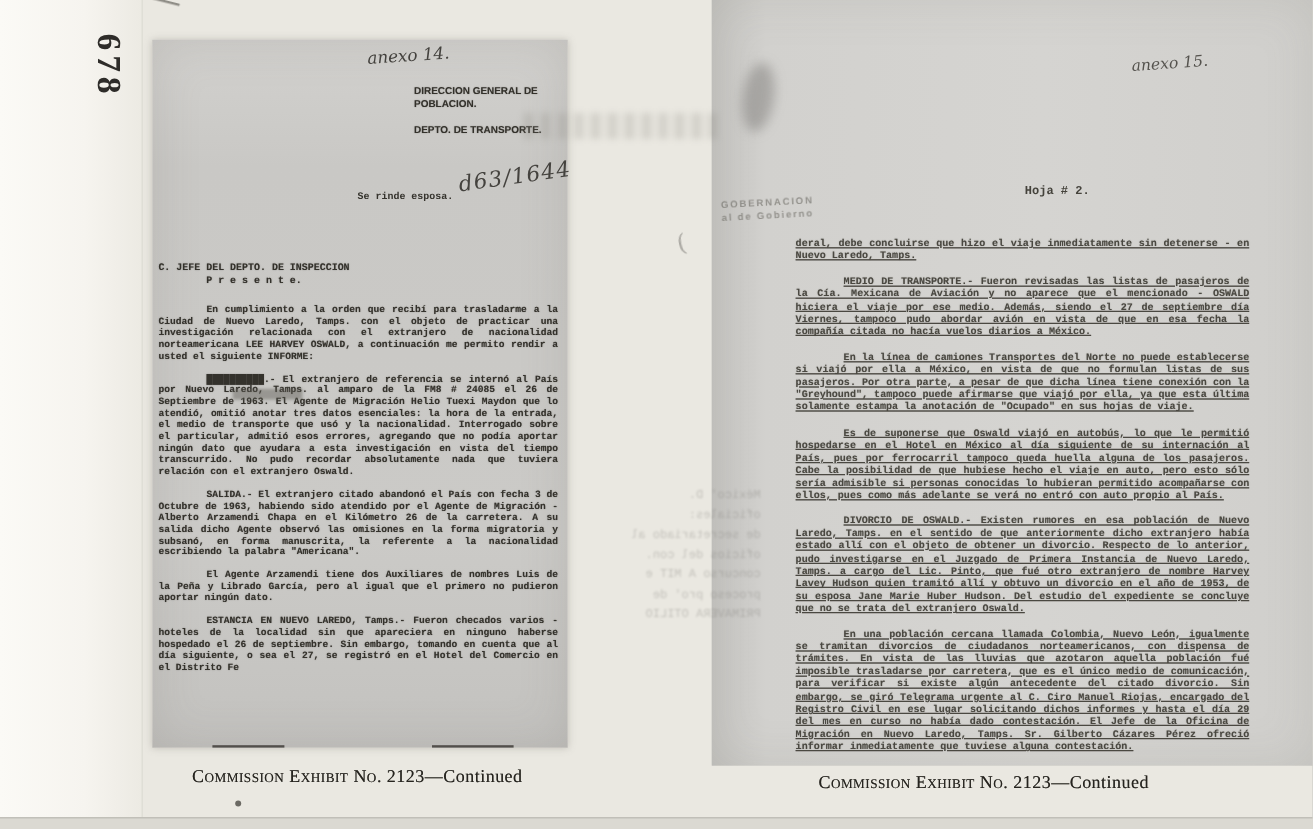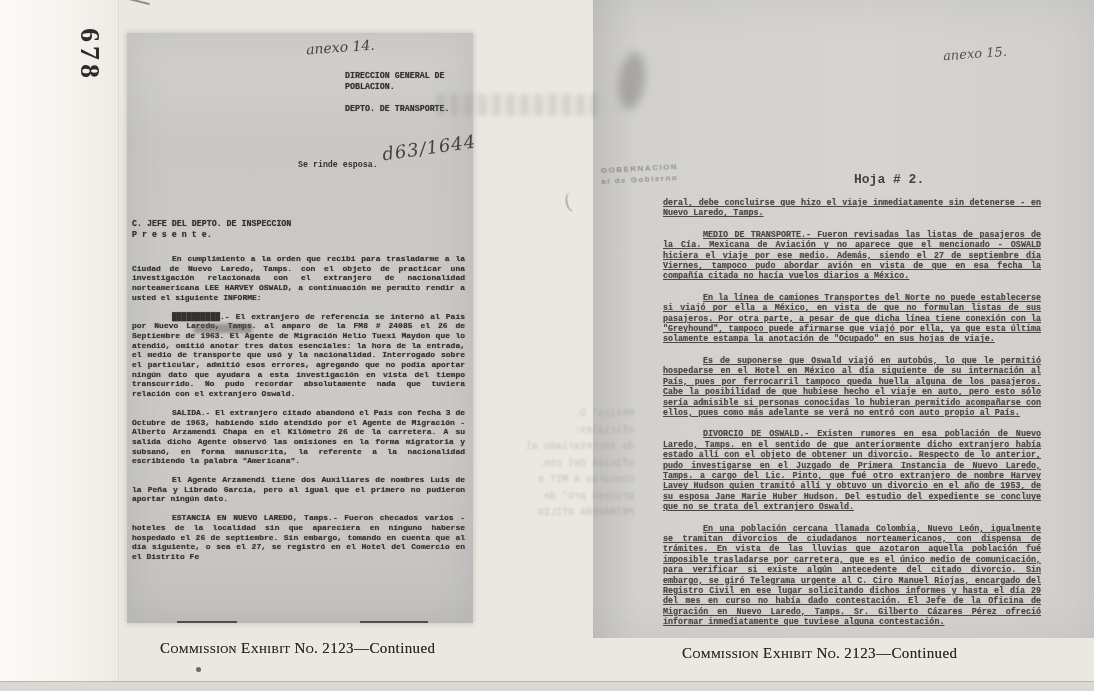--- a/index.html
+++ b/index.html
@@ -50,40 +50,41 @@
   }
   .typed-right{
     left:70px;top:198px;width:378px;
     font-size:8.4px;line-height:10.4px;font-weight:700;color:#4a4841;
     text-shadow:0 0 1px rgba(74,72,65,.45);
     text-decoration:underline;
   }
   .typed-right p{margin-bottom:11px;}
   .letterhead{
     position:absolute;left:218px;top:37px;
-    font-family:Liberation Mono, monospace;
+    font-family:Liberation Sans, sans-serif;
     font-size:8.3px;line-height:11px;font-weight:700;color:#33312b;
     text-shadow:0 0 1px rgba(52,50,44,.5);
   }
   .letterhead p{margin:0;}
   .report-line{
     position:absolute;left:171px;top:127px;
     font-family:"Liberation Mono","DejaVu Sans Mono",monospace;
     font-size:8.3px;font-weight:700;color:#34322c;
   }
   .addressee{
     position:absolute;left:5px;top:186px;
     font-family:"Liberation Mono","DejaVu Sans Mono",monospace;
     font-size:8.3px;line-height:10.5px;font-weight:700;color:#33312b;
     text-shadow:0 0 1px rgba(52,50,44,.55);
+    text-align:center;
   }
   .page-header{
     position:absolute;left:261px;top:155px;
     font-family:"Liberation Mono","DejaVu Sans Mono",monospace;
-    font-size:13px;font-weight:700;color:#45433c;margin-top:17px;
+    font-size:10px;font-weight:700;color:#45433c;
   }
   
   .hw{
     font-family:"DejaVu Serif","Liberation Serif",serif;
     font-style:italic;color:#44423e;
   }
   .anexo14{position:absolute;left:179px;top:6px;font-size:14px;transform:rotate(-4deg);}
   .filenum{position:absolute;left:255px;top:104px;font-size:18px;transform:rotate(-8deg);letter-spacing:1px;}
   .anexo15{position:absolute;left:350px;top:46px;font-size:13px;transform:rotate(-4deg);color:#55534e;}
   

